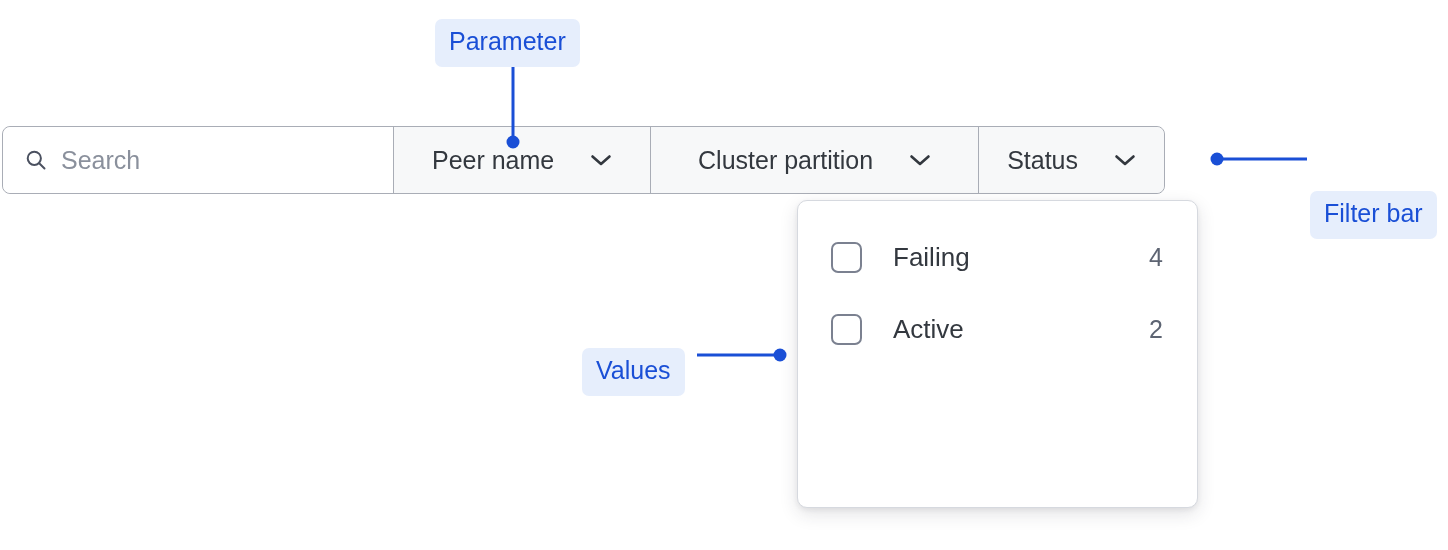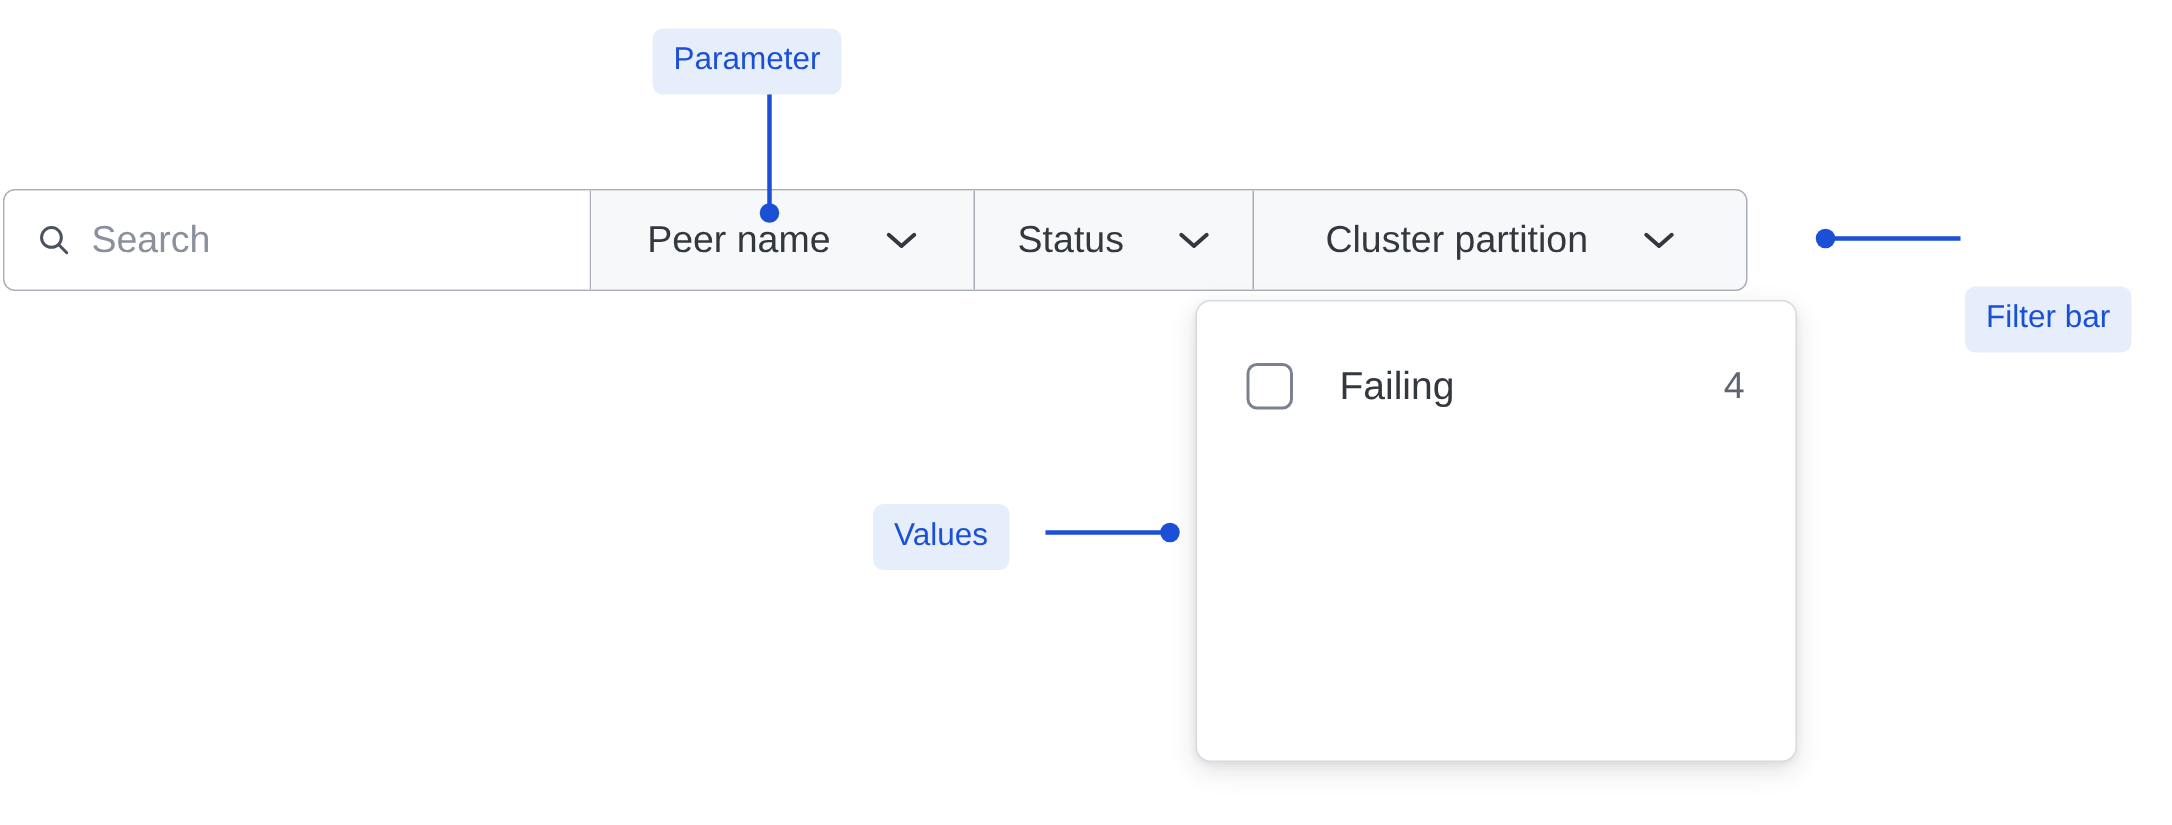--- a/index.html
+++ b/index.html
@@ -139,27 +139,27 @@
     text-align: right;
     min-width: 18px;
   }
 
   
   .anno-pill {
     position: absolute;
     background: #e6eefc;
     color: #1a4fd6;
     border-radius: 7px;
-    font-size: 21px;
+    font-size: 25px;
     line-height: 1;
     padding: 10px 14px 13px;
     white-space: nowrap;
   }
   #anno-parameter { left: 435px; top: 19px; }
-  #anno-values    { left: 582px; top: 336px; }
+  #anno-values    { left: 582px; top: 348px; }
   #anno-filterbar { left: 1310px; top: 144px; margin-top: 47px; }
 
   .anno-svg {
     position: absolute;
     left: 0;
     top: 0;
     width: 1448px;
     height: 550px;
     overflow: visible;
     pointer-events: none;
@@ -182,48 +182,53 @@
 
   <div class="filter-btn" style="width:262px;">
     <span class="label">Peer name</span>
     <span class="chev">
       <svg viewBox="0 0 22 14" width="22" height="14" fill="none" stroke="currentColor" stroke-width="2.6" stroke-linecap="round" stroke-linejoin="round">
         <polyline points="2.5,3.5 11,11 19.5,3.5"></polyline>
       </svg>
     </span>
   </div>
 
+  <div class="filter-btn" style="width:335px;">
+    <span class="label">Cluster partition</span>
+    <span class="chev">
+      <svg viewBox="0 0 22 14" width="22" height="14" fill="none" stroke="currentColor" stroke-width="2.6" stroke-linecap="round" stroke-linejoin="round">
+        <polyline points="2.5,3.5 11,11 19.5,3.5"></polyline>
+      </svg>
+    </span>
+  </div>
+
   <div class="filter-btn" style="flex:1 1 auto;">
     <span class="label">Status</span>
     <span class="chev">
       <svg viewBox="0 0 22 14" width="22" height="14" fill="none" stroke="currentColor" stroke-width="2.6" stroke-linecap="round" stroke-linejoin="round">
         <polyline points="2.5,3.5 11,11 19.5,3.5"></polyline>
       </svg>
     </span>
   </div>
 
-  <div class="filter-btn" style="width:335px;">
-    <span class="label">Cluster partition</span>
-    <span class="chev">
-      <svg viewBox="0 0 22 14" width="22" height="14" fill="none" stroke="currentColor" stroke-width="2.6" stroke-linecap="round" stroke-linejoin="round">
-        <polyline points="2.5,3.5 11,11 19.5,3.5"></polyline>
-      </svg>
-    </span>
-  </div>
-
 </div>
 
 <div class="dropdown-panel">
 
   <div class="option-row">
     <span class="checkbox"></span>
     <span class="option-label">Failing</span>
     <span class="option-count">4</span>
   </div>
 
+  <div class="option-row">
+    <span class="checkbox"></span>
+    <span class="option-label">Active</span>
+    <span class="option-count">2</span>
+  </div>
 
 
 
 </div>
 
 <svg class="anno-svg">
 
   <line x1="513" y1="53" x2="513" y2="142" stroke="#1a4fd6" stroke-width="3"></line>
   <circle cx="513" cy="142" r="6.5" fill="#1a4fd6"></circle>
 

